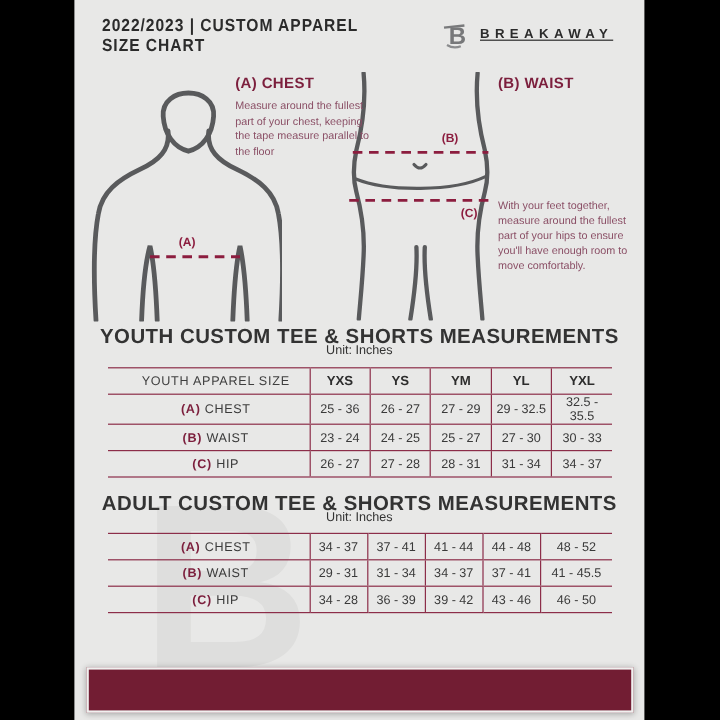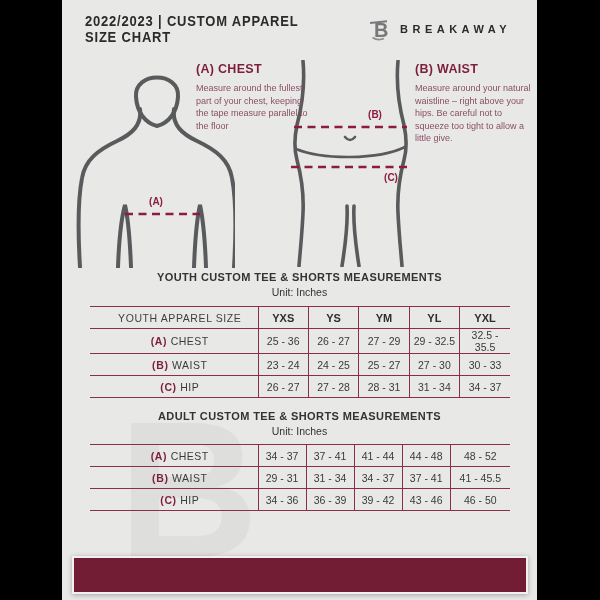--- a/index.html
+++ b/index.html
@@ -5,32 +5,32 @@
   html,body{margin:0;padding:0;background:#000;}
   .canvas{position:relative;width:600px;height:600px;background:#000;overflow:hidden;
           font-family:"Liberation Sans",sans-serif;}
   .page{position:absolute;left:62px;top:0;width:475px;height:600px;background:#e8e8e7;}
 
   
   .header{position:absolute;left:23px;right:26px;top:16px;height:26px;
           display:flex;justify-content:space-between;align-items:center;z-index:2;gap:38px;}
   .title{font-weight:700;font-size:13px;letter-spacing:.8px;color:#2b2b2b;transform:scaleY(1.12);}
   .brand{display:flex;align-items:center;gap:7px;}
-  .brand-name{font-weight:700;font-size:11px;letter-spacing:4.5px;color:#2b2b2b;}
+  .brand-name{font-weight:700;font-size:11px;letter-spacing:4.5px;color:#2b2b2b;text-decoration:underline;}
   .logo-svg{width:26px;height:26px;display:block;}
 
   
   .fig{position:absolute;z-index:1;}
   .meas-block{position:absolute;width:118px;z-index:2;}
   .meas-head{font-weight:700;font-size:12.5px;color:#7c1f3d;letter-spacing:.3px;margin-bottom:6px;}
   .meas-desc{font-size:9px;line-height:1.4;color:#8a4e65;}
 
   
   .tbl-title{position:absolute;left:0;width:100%;text-align:center;font-weight:700;
-             font-size:11px;letter-spacing:.4px;color:#333;z-index:1;}
+             font-size:17px;letter-spacing:.4px;color:#333;z-index:1;}
   .tbl-unit{position:absolute;left:0;width:100%;text-align:center;
             font-size:10.5px;color:#333;z-index:1;}
 
   
   table.size{position:absolute;left:28px;width:420px;border-collapse:collapse;z-index:1;}
   table.size td,table.size th{border-top:1.5px solid #8c2d49;border-bottom:1.5px solid #8c2d49;
        height:21px;padding:0;font-size:10.5px;color:#3a3a3a;background:transparent;}
   table.size td+td,table.size th+th{border-left:1px solid #8c2d49;}
   table.size .rowhead{width:40%;text-align:center;padding-left:12px;font-weight:400;
        letter-spacing:.6px;color:#3f3f3f;}
@@ -93,23 +93,23 @@
       <path d="M3 106 L122 106" stroke="#8c1d3f" stroke-width="2.4" stroke-dasharray="8 5.5"></path>
       <text x="103" y="120" font-size="10" font-weight="bold" fill="#8c1d3f" text-anchor="middle">(C)</text>
     </svg>
 
     <div class="meas-block" style="left:134px;top:62px;">
       <div class="meas-head">(A) CHEST</div>
       <div class="meas-desc">Measure around the fullest part of your chest, keeping the tape measure parallel to the floor</div>
     </div>
     <div class="meas-block" style="left:353px;top:62px;">
       <div class="meas-head">(B) WAIST</div>
-      <div class="meas-desc">Measure around your natural waistline – right above your hips. Be careful not to squeeze too tight to allow a little give.</div>
     </div>
     <div class="meas-block" style="left:353px;top:165px;">
+      <div class="meas-desc">With your feet together, measure around the fullest part of your hips to ensure you'll have enough room to move comfortably.</div>
     </div>
 
     <div class="watermark">B</div>
 
     <div class="tbl-title" style="top:271px;">YOUTH CUSTOM TEE &amp; SHORTS MEASUREMENTS</div>
     <div class="tbl-unit" style="top:286px;">Unit: Inches</div>
     <table class="size" style="top:306px;">
       <tbody>
           <tr>
         <th class="rowhead">YOUTH APPAREL SIZE</th>
@@ -161,21 +161,21 @@
       <tr>
         <td class="rowhead"><span class="key">(B)</span> <span class="rlabel">WAIST</span></td>
         <td class="val">29 - 31</td>
         <td class="val">31 - 34</td>
         <td class="val">34 - 37</td>
         <td class="val">37 - 41</td>
         <td class="val">41 - 45.5</td>
       </tr>
       <tr>
         <td class="rowhead"><span class="key">(C)</span> <span class="rlabel">HIP</span></td>
-        <td class="val">34 - 36</td>
+        <td class="val">34 - 28</td>
         <td class="val">36 - 39</td>
         <td class="val">39 - 42</td>
         <td class="val">43 - 46</td>
         <td class="val">46 - 50</td>
       </tr>
     </tbody>
       </table>
 
     <div class="footer"></div>
   </div>

